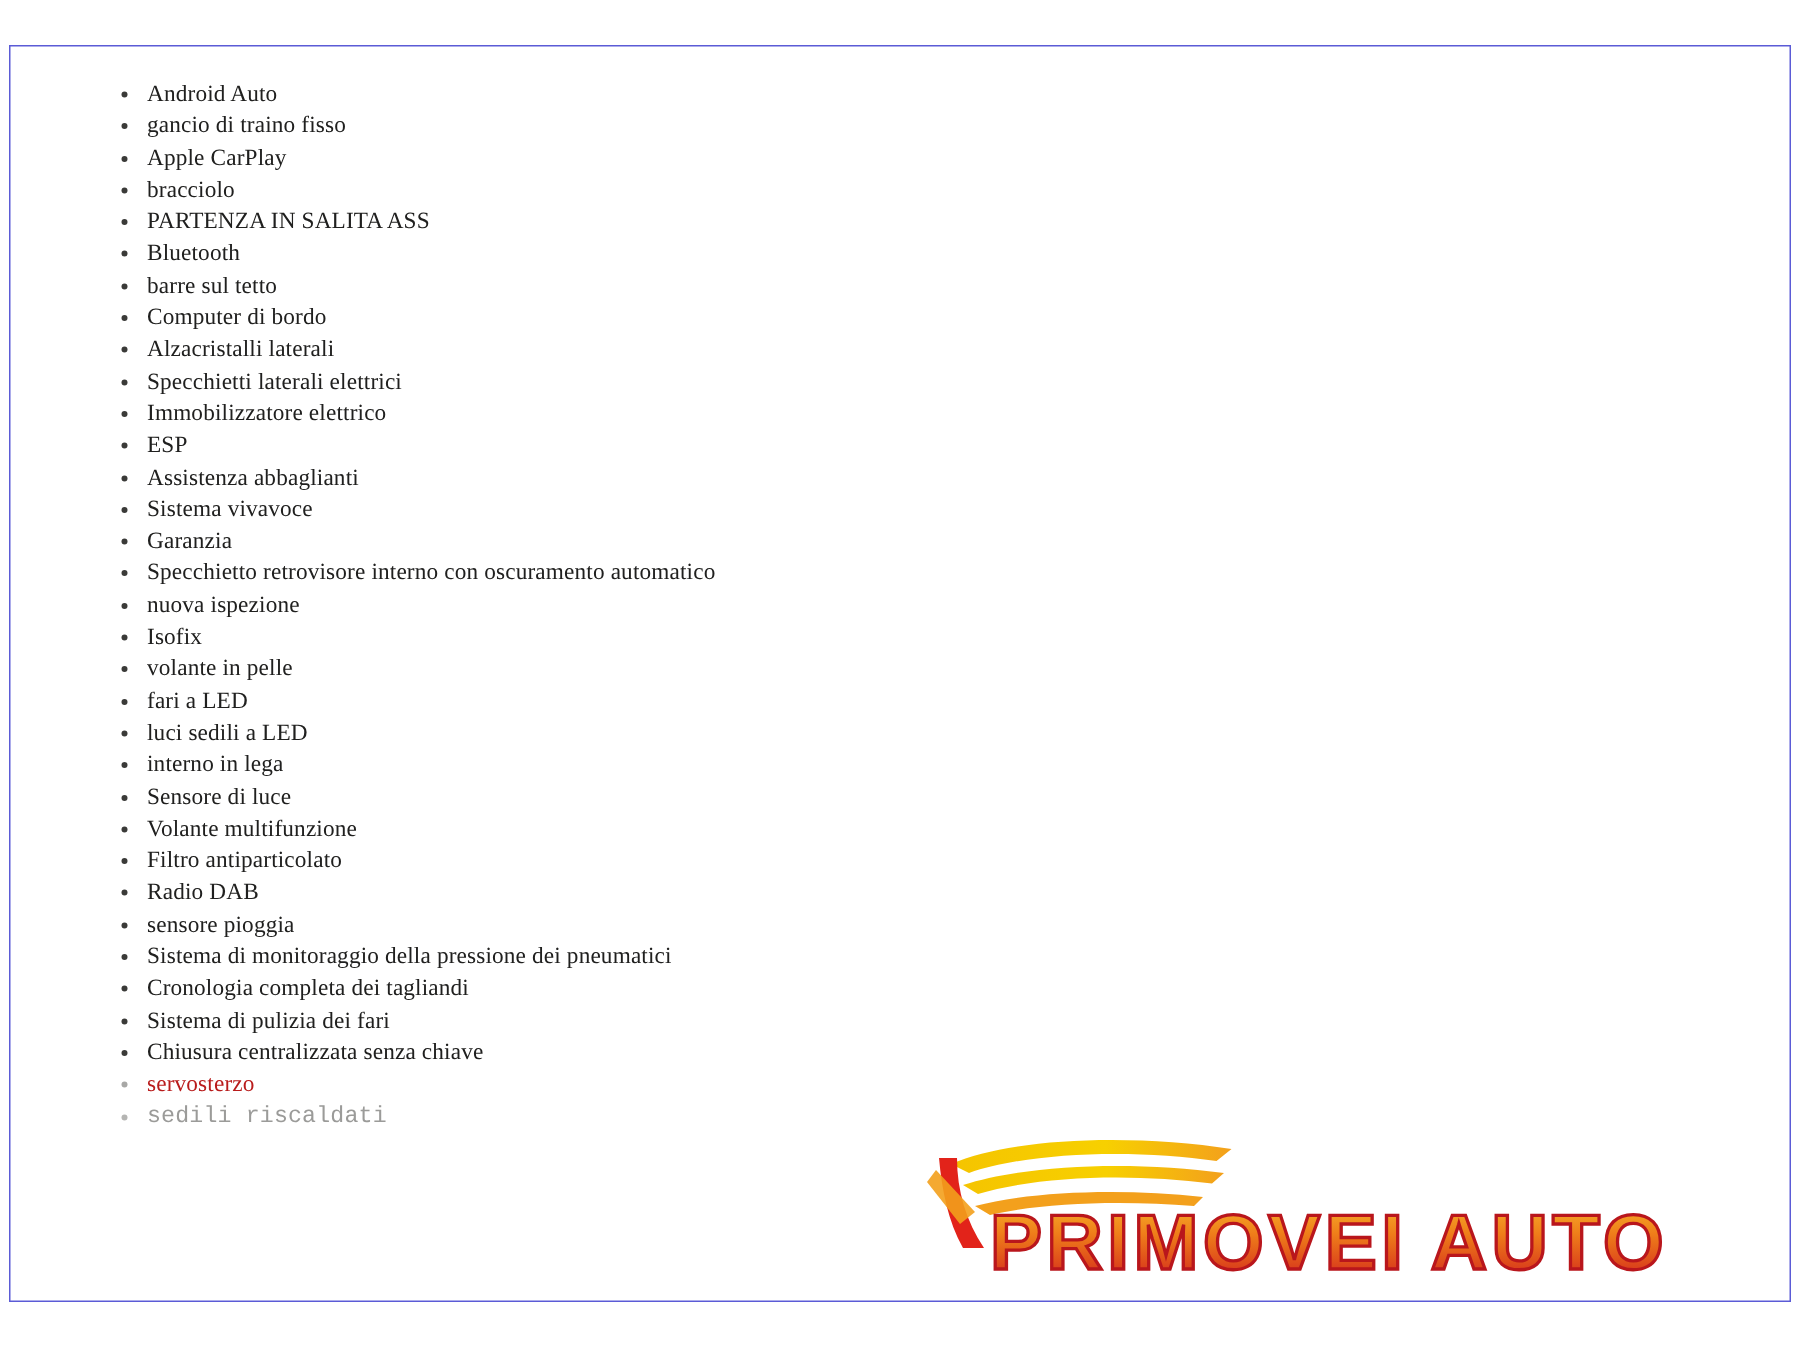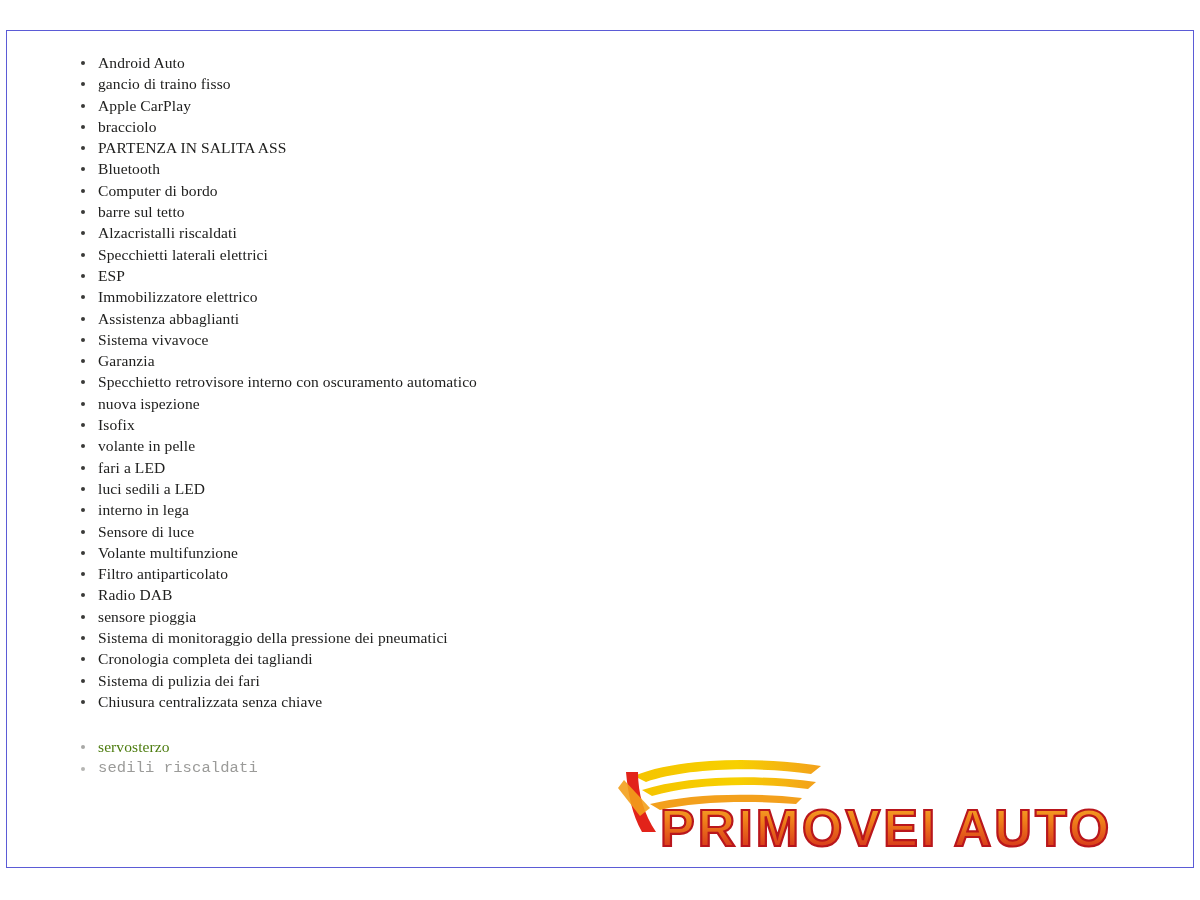--- a/index.html
+++ b/index.html
@@ -52,22 +52,21 @@
     position: absolute;
     left: -17px;
     top: 9px;
     width: 4px;
     height: 4px;
     background: #3a3a38;
     border-radius: 50%;
   }
   
   #feature-list li.faded {
-    color: #4d7c0f;
-    margin-top: 24px;
+    color: #b91c1c;
   }
   #feature-list li.faded::before {
     background: #a8a8a6;
   }
   #feature-list li.faded-2 {
     color: #9b9b99;
     font-family: Liberation Mono, monospace;
   }
   #feature-list li.faded-2::before {
     background: #b5b5b3;
@@ -93,26 +92,26 @@
 
   <div id="doc-frame"></div>
 
   <ul id="feature-list">
     <li>Android Auto</li>
     <li>gancio di traino fisso</li>
     <li>Apple CarPlay</li>
     <li>bracciolo</li>
     <li>PARTENZA IN SALITA ASS</li>
     <li>Bluetooth</li>
+    <li>barre sul tetto</li>
     <li>Computer di bordo</li>
-    <li>barre sul tetto</li>
-    <li>Alzacristalli riscaldati</li>
+    <li>Alzacristalli laterali</li>
     <li>Specchietti laterali elettrici</li>
+    <li>Immobilizzatore elettrico</li>
     <li>ESP</li>
-    <li>Immobilizzatore elettrico</li>
     <li>Assistenza abbaglianti</li>
     <li>Sistema vivavoce</li>
     <li>Garanzia</li>
     <li>Specchietto retrovisore interno con oscuramento automatico</li>
     <li>nuova ispezione</li>
     <li>Isofix</li>
     <li>volante in pelle</li>
     <li>fari a LED</li>
     <li>luci sedili a LED</li>
     <li>interno in lega</li>

